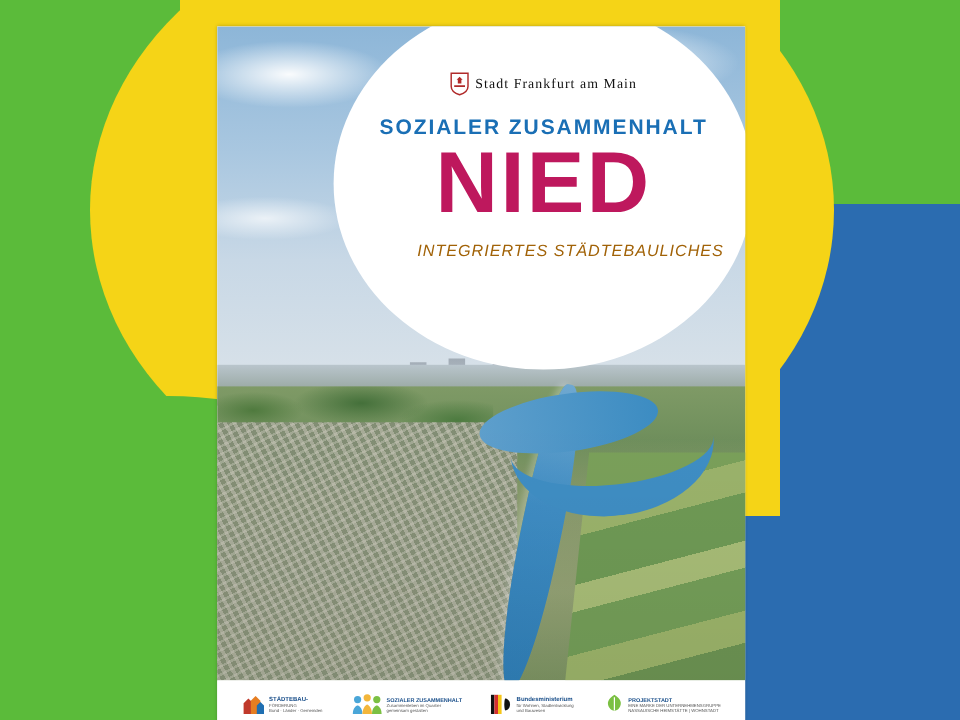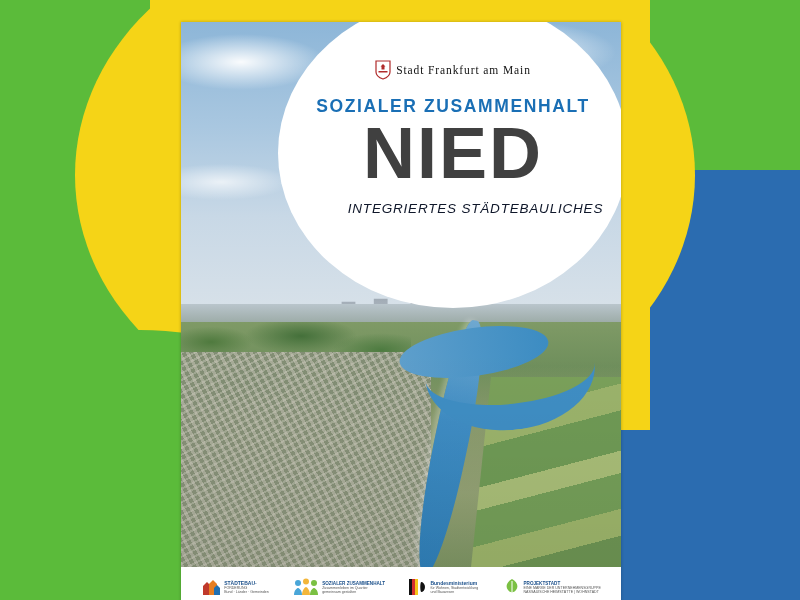--- a/index.html
+++ b/index.html
@@ -251,29 +251,29 @@
 
   .kicker {
     color: #1a6fb5;
     font-weight: bold;
     font-size: 17.5px;
     letter-spacing: 1.6px;
     margin: 4px 0 0 0;
     white-space: nowrap;
   }
   .bigtitle {
-    color: #404040;
+    color: #be185d;
     font-weight: bold;
     font-size: 72px;
     letter-spacing: 2px;
     line-height: .95;
     margin: 2px 0 0 0;
   }
   .subtitle {
-    color: #0f172a;
+    color: #a16207;
     font-style: italic;
     font-size: 13.5px;
     letter-spacing: .8px;
     line-height: 1.45;
     margin-top: 12px;
     margin-left: 45px;
   }
 
   
   .footer {

